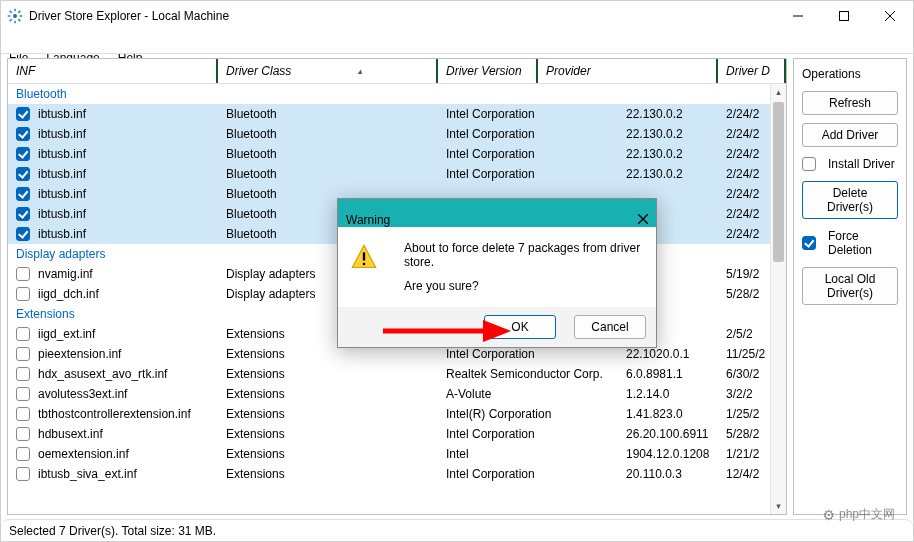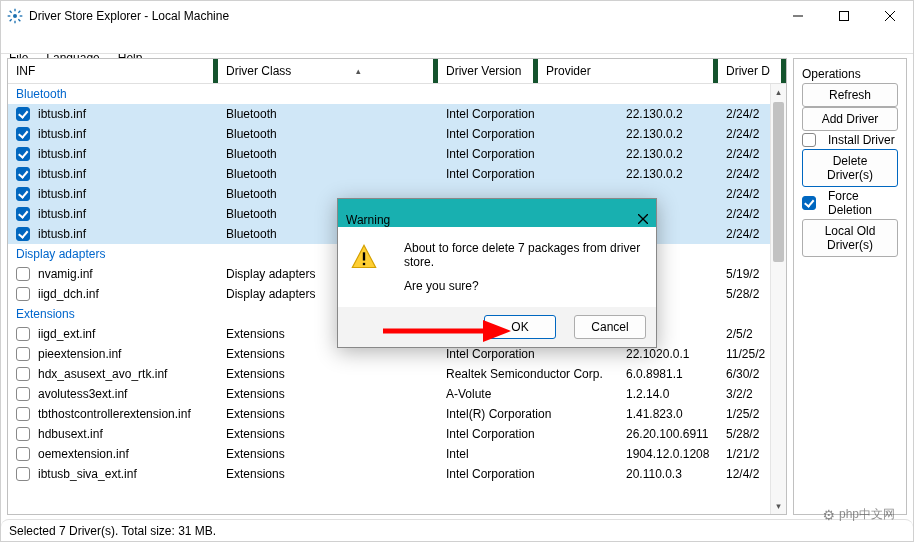--- a/index.html
+++ b/index.html
@@ -12,41 +12,41 @@
   .titlebar .spacer { flex:1; }
   .titlebar .winbtn { width:46px; height:30px; display:flex; align-items:center; justify-content:center; color:#333; }
   .titlebar .winbtn svg { width:10px; height:10px; }
   
   .menubar { height:22px; display:flex; align-items:center; padding:0 8px; gap:18px; }
   .menubar span { font-size:12px;margin-top:31px; }
   
   .content { flex:1; display:flex; padding:4px 6px 4px 6px; gap:6px; min-height:0; border-top:1px solid #e0e0e0;}
   .grid-wrap { flex:1; border:1px solid #c0c0c0; display:flex; flex-direction:column; min-height:0; background:#fff;}
   .grid-head { display:flex; background:#fff; border-bottom:1px solid #e0e0e0; font-size:12px; color:#000; }
-  .grid-head .col { border-right:5px solid #14532d; padding:5px 8px; display:flex; align-items:center; justify-content:space-between;}
+  .grid-head .col { border-right:2px solid #14532d; padding:5px 8px; display:flex; align-items:center; justify-content:space-between;font-style:italic;}
   .col-inf   { width:210px; }
   .col-class { width:220px; }
   .col-prov  { width:180px; }
   .col-ver   { width:100px; }
   .col-date  { width:50px; flex:1; }
   .sort-arrow { font-size:9px; color:#555; margin:0 auto;}
   .grid-body { flex:1; overflow:auto; position:relative;}
   .group-row { color:#0066cc; padding:3px 8px; font-size:12px; }
   .data-row { display:flex; align-items:center; height:20px; padding-left:8px; font-size:12px; }
   .data-row.selected { background:#d0e7f7; }
   .chk { width:14px; height:14px; border:1px solid #888; border-radius:3px; margin-right:6px; display:inline-flex; align-items:center; justify-content:center; background:#fff; flex-shrink:0;}
   .chk.checked { background:#0067c0; border-color:#0067c0; }
   .chk.checked::after { content:""; width:4px; height:7px; border:solid #fff; border-width:0 2px 2px 0; transform:rotate(40deg) translate(-0.5px,-1px); }
   .data-row .c-inf   { width:190px; padding-left:2px; overflow:hidden; white-space:nowrap;}
   .data-row .c-class { width:220px; overflow:hidden; white-space:nowrap;}
   .data-row .c-prov  { width:180px; overflow:hidden; white-space:nowrap;}
   .data-row .c-ver   { width:100px; overflow:hidden; white-space:nowrap;}
   .data-row .c-date  { width:60px; overflow:hidden; white-space:nowrap;}
   
-  .side { width:140px; border:1px solid #c0c0c0; padding:8px; display:flex; flex-direction:column; align-items:stretch; }
+  .side { width:140px; border:1px solid #c0c0c0; padding:8px; display:flex; flex-direction:column; gap:8px; align-items:stretch; }
   .btn { border:1px solid #adadad; background:#fdfdfd; border-radius:3px; padding:4px 6px; text-align:center; font-size:12px; }
   .btn.primary { border-color:#0067c0; }
   .side .chk-row { display:flex; align-items:center; gap:6px; padding:2px 0;}
   
   .statusbar { border-top:1px solid #e0e0e0; padding:4px 8px; font-size:12px; height:22px; display:flex; align-items:center;border-radius:8px;}
   
   .dialog { position:absolute; left:336px; top:197px; width:320px; border:1px solid #888; background:#f3f3f3; box-shadow:0 4px 20px rgba(0,0,0,0.3); font-size:12px;}
   .dialog .dlg-title { background:#18b0b0; color:#000; height:28px; display:flex; align-items:flex-end; padding:0 8px;}
   .dialog .dlg-title .spacer{flex:1;}
   .dialog .dlg-body { background:#fff; padding:14px 12px; display:flex; gap:26px; align-items:flex-start;}

